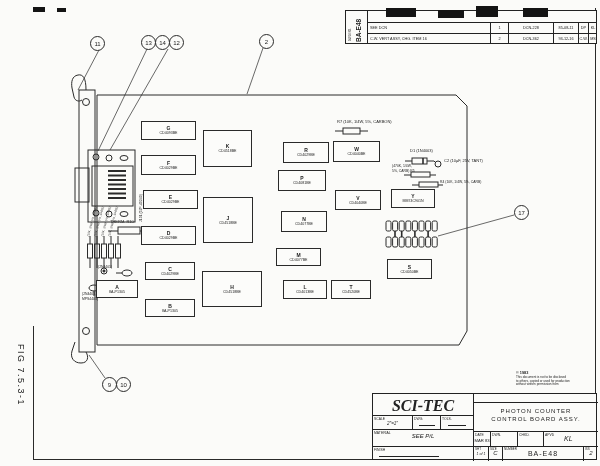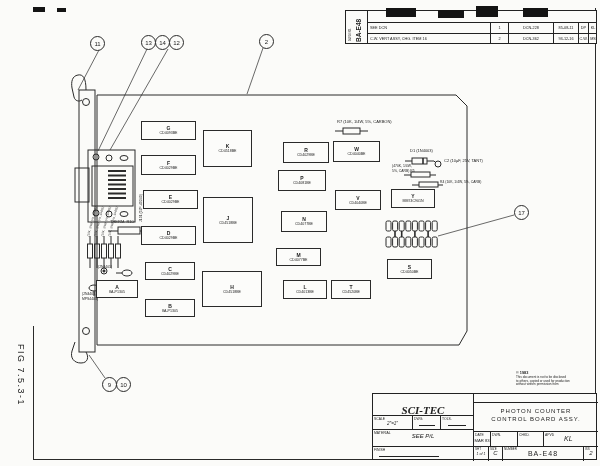--- a/index.html
+++ b/index.html
@@ -289,21 +289,21 @@
   <div id="copyright">
     <div style="font-size:3.8px;font-weight:bold">© 1983</div>
     <div>This document is not to be disclosed</div>
     <div>to others, copied or used for production</div>
     <div>without written permission from</div>
     <div style="font-weight:bold;border-bottom:1.5px solid #111;display:inline-block">SCI-TEC Instruments Inc.</div>
   </div>
 
   <div id="titleblock">
     <div class="tb-cell" style="left:0;top:0;width:101px;height:22px;text-align:center">
-      <div style="font-family:'Liberation Serif',serif;font-style:italic;font-weight:bold;font-size:11px;margin-top:10px">SCI-TEC</div>
+      <div style="font-family:'Liberation Serif',serif;font-style:italic;font-weight:bold;font-size:16px;margin-top:3px">SCI-TEC</div>
       <div style="font-size:4.2px;letter-spacing:1px">INSTRUMENTS  INC.</div>
     </div>
     <div class="tb-cell" style="left:101px;top:0;width:124px;height:9px;border-right:none;white-space:nowrap">
       
       
     </div>
     <div class="tb-cell" style="left:101px;top:9px;width:124px;height:29px;border-right:none;text-align:center">
       <div style="font-size:6px;letter-spacing:1px;margin-top:5px">PHOTON  COUNTER</div>
       <div style="font-size:6px;letter-spacing:1px;margin-top:2px">CONTROL  BOARD  ASSY.</div>
     </div>

